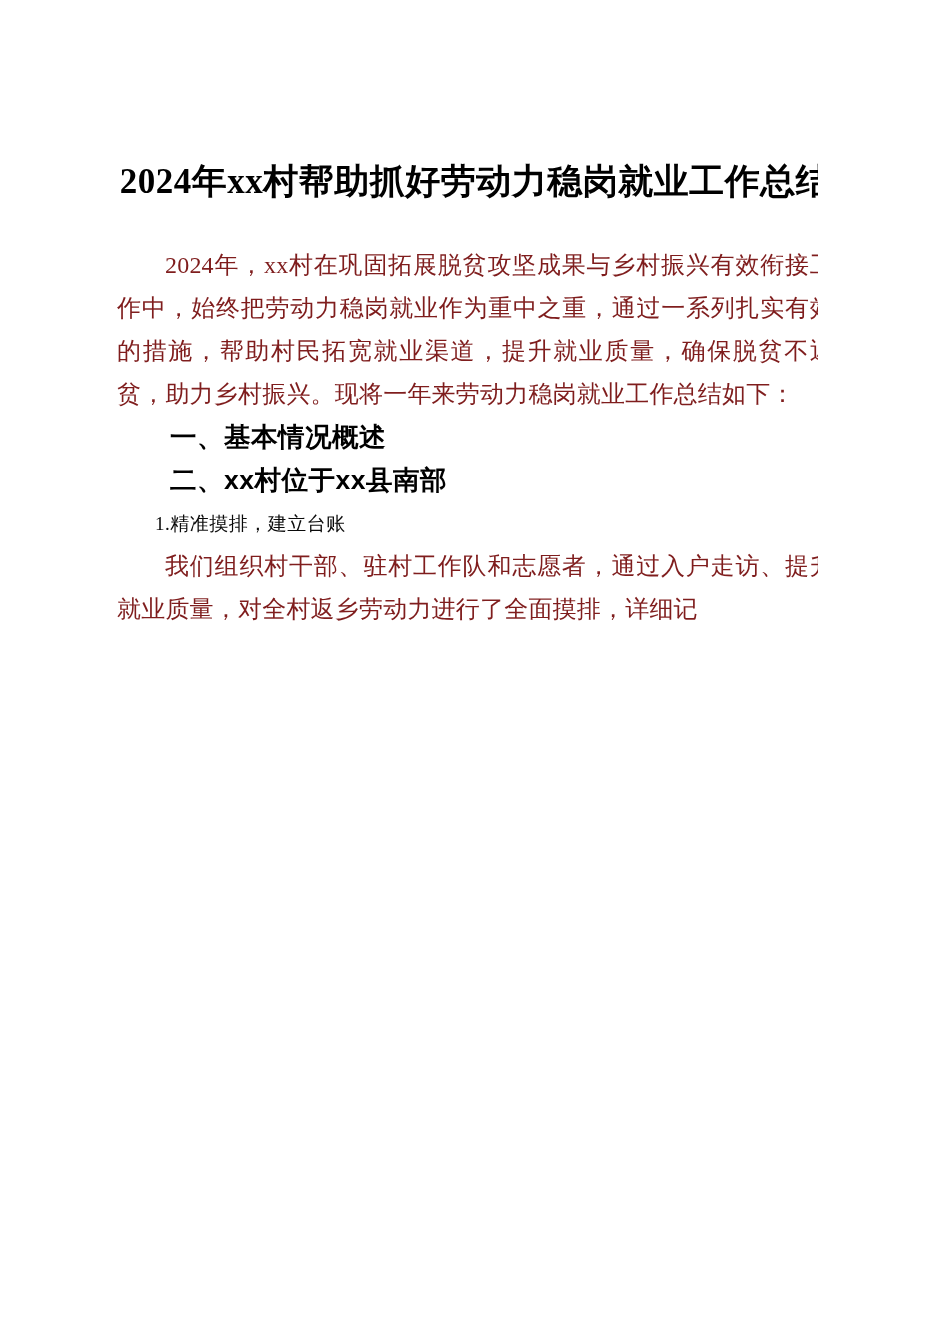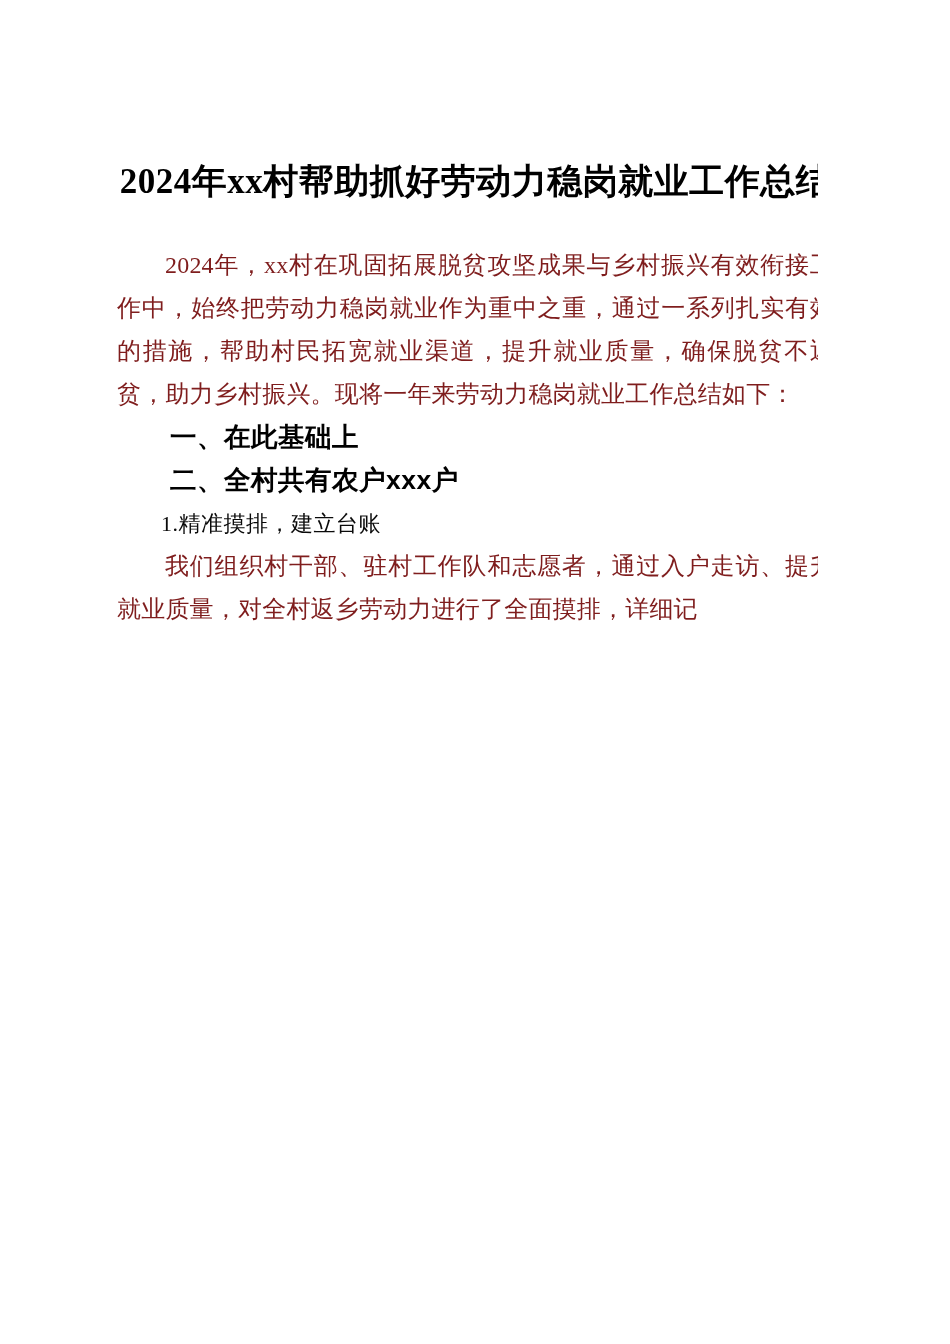--- a/index.html
+++ b/index.html
@@ -68,39 +68,39 @@
     font-size: 26.5px;
     line-height: 43px;
     text-indent: 2em;
     letter-spacing: 0.5px;
     color: #000000;
   }
 
   p.subheading {
     margin: 0;
     font-family: "Liberation Serif", "DejaVu Serif", serif;
-    font-size: 22px;
+    font-size: 19px;
     line-height: 43px;
     text-indent: 2em;
     letter-spacing: 0.5px;
     color: #0a0a0a;
   }
 </style>
 </head>
 <body>
 
 <div class="page">
   <div class="page-inner">
 
     <h1 class="doc-title">
       <span>2024年xx村帮助抓好劳动力稳岗就业工作总</span><span>结</span>
     </h1>
 
     <div class="body-block">
         <p class="para">2024年，xx村在巩固拓展脱贫攻坚成果与乡村振兴有效衔接工作中，始终把劳动力稳岗就业作为重中之重，通过一系列扎实有效的措施，帮助村民拓宽就业渠道，提升就业质量，确保脱贫不返贫，助力乡村振兴。现将一年来劳动力稳岗就业工作总结如下：</p>
-        <p class="heading">一、在此基础上</p>
-        <p class="heading">二、全村共有农户xxx户</p>
+        <p class="heading">一、基本情况概述</p>
+        <p class="heading">二、xx村位于xx县南部</p>
         <p class="subheading">1.精准摸排，建立台账</p>
         <p class="para">我们组织村干部、驻村工作队和志愿者，通过入户走访、提升就业质量，对全村返乡劳动力进行了全面摸排，详细记</p>
       </div>
 
   </div>
 </div>
 
 </body></html>

